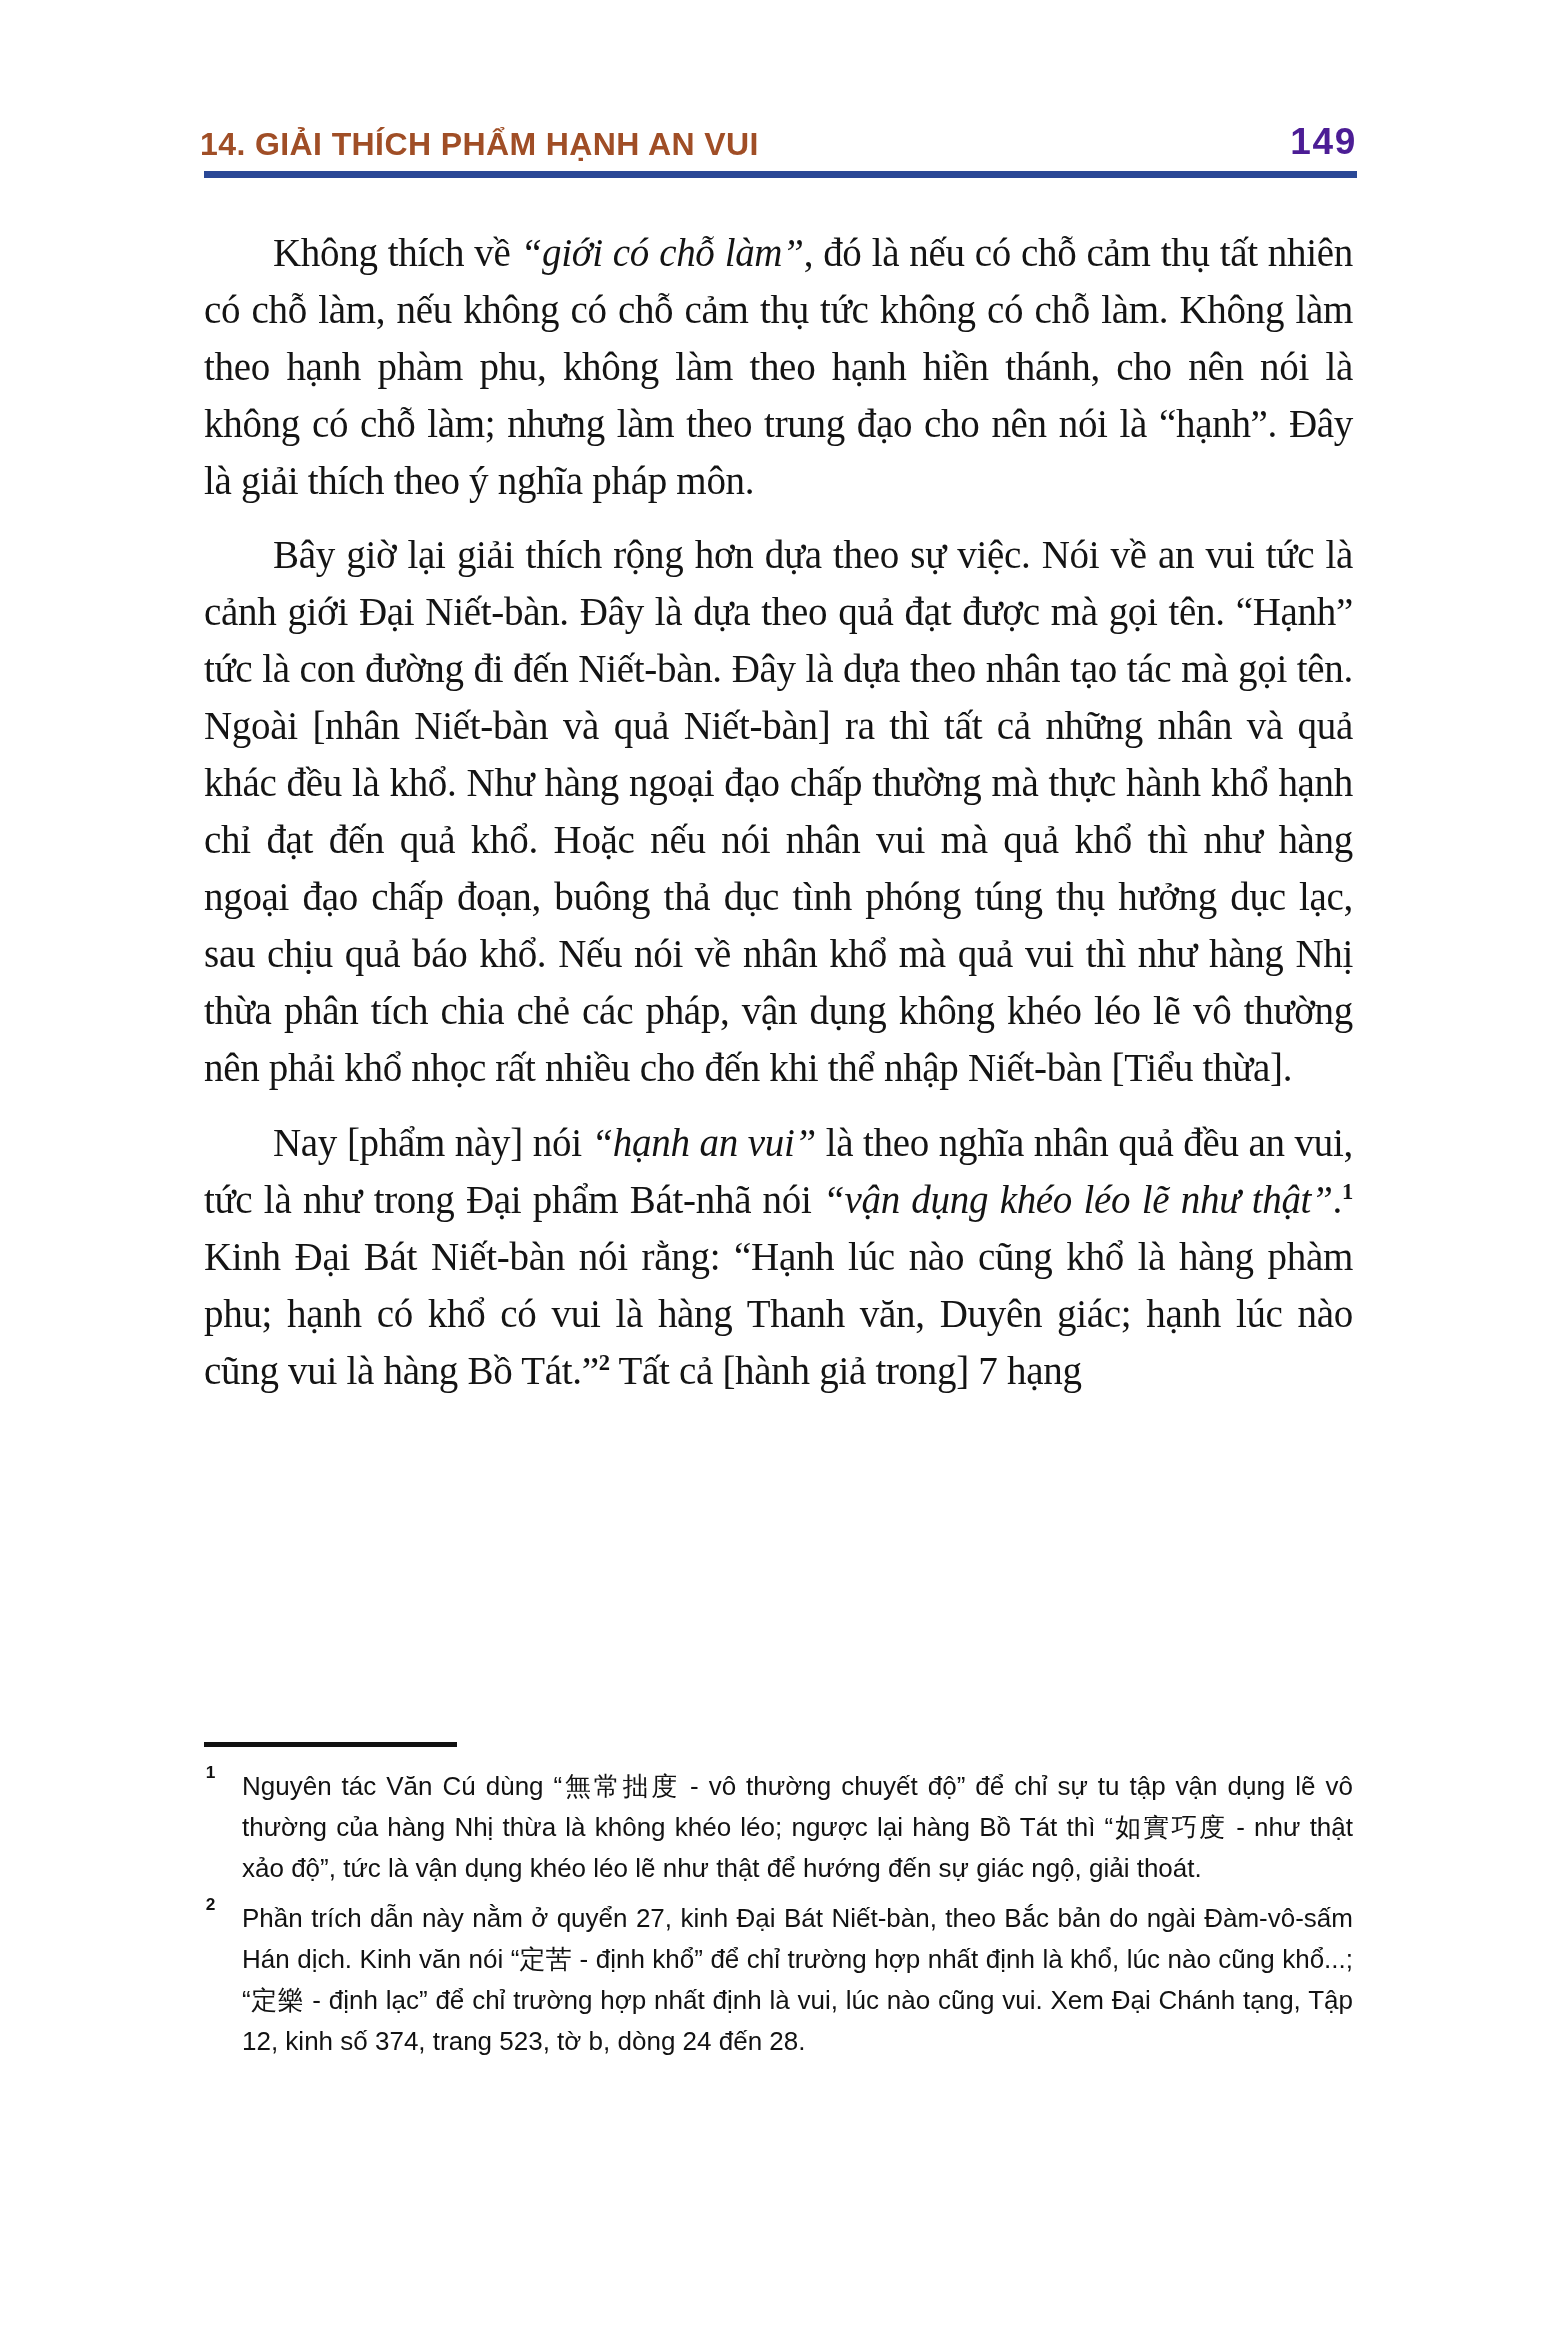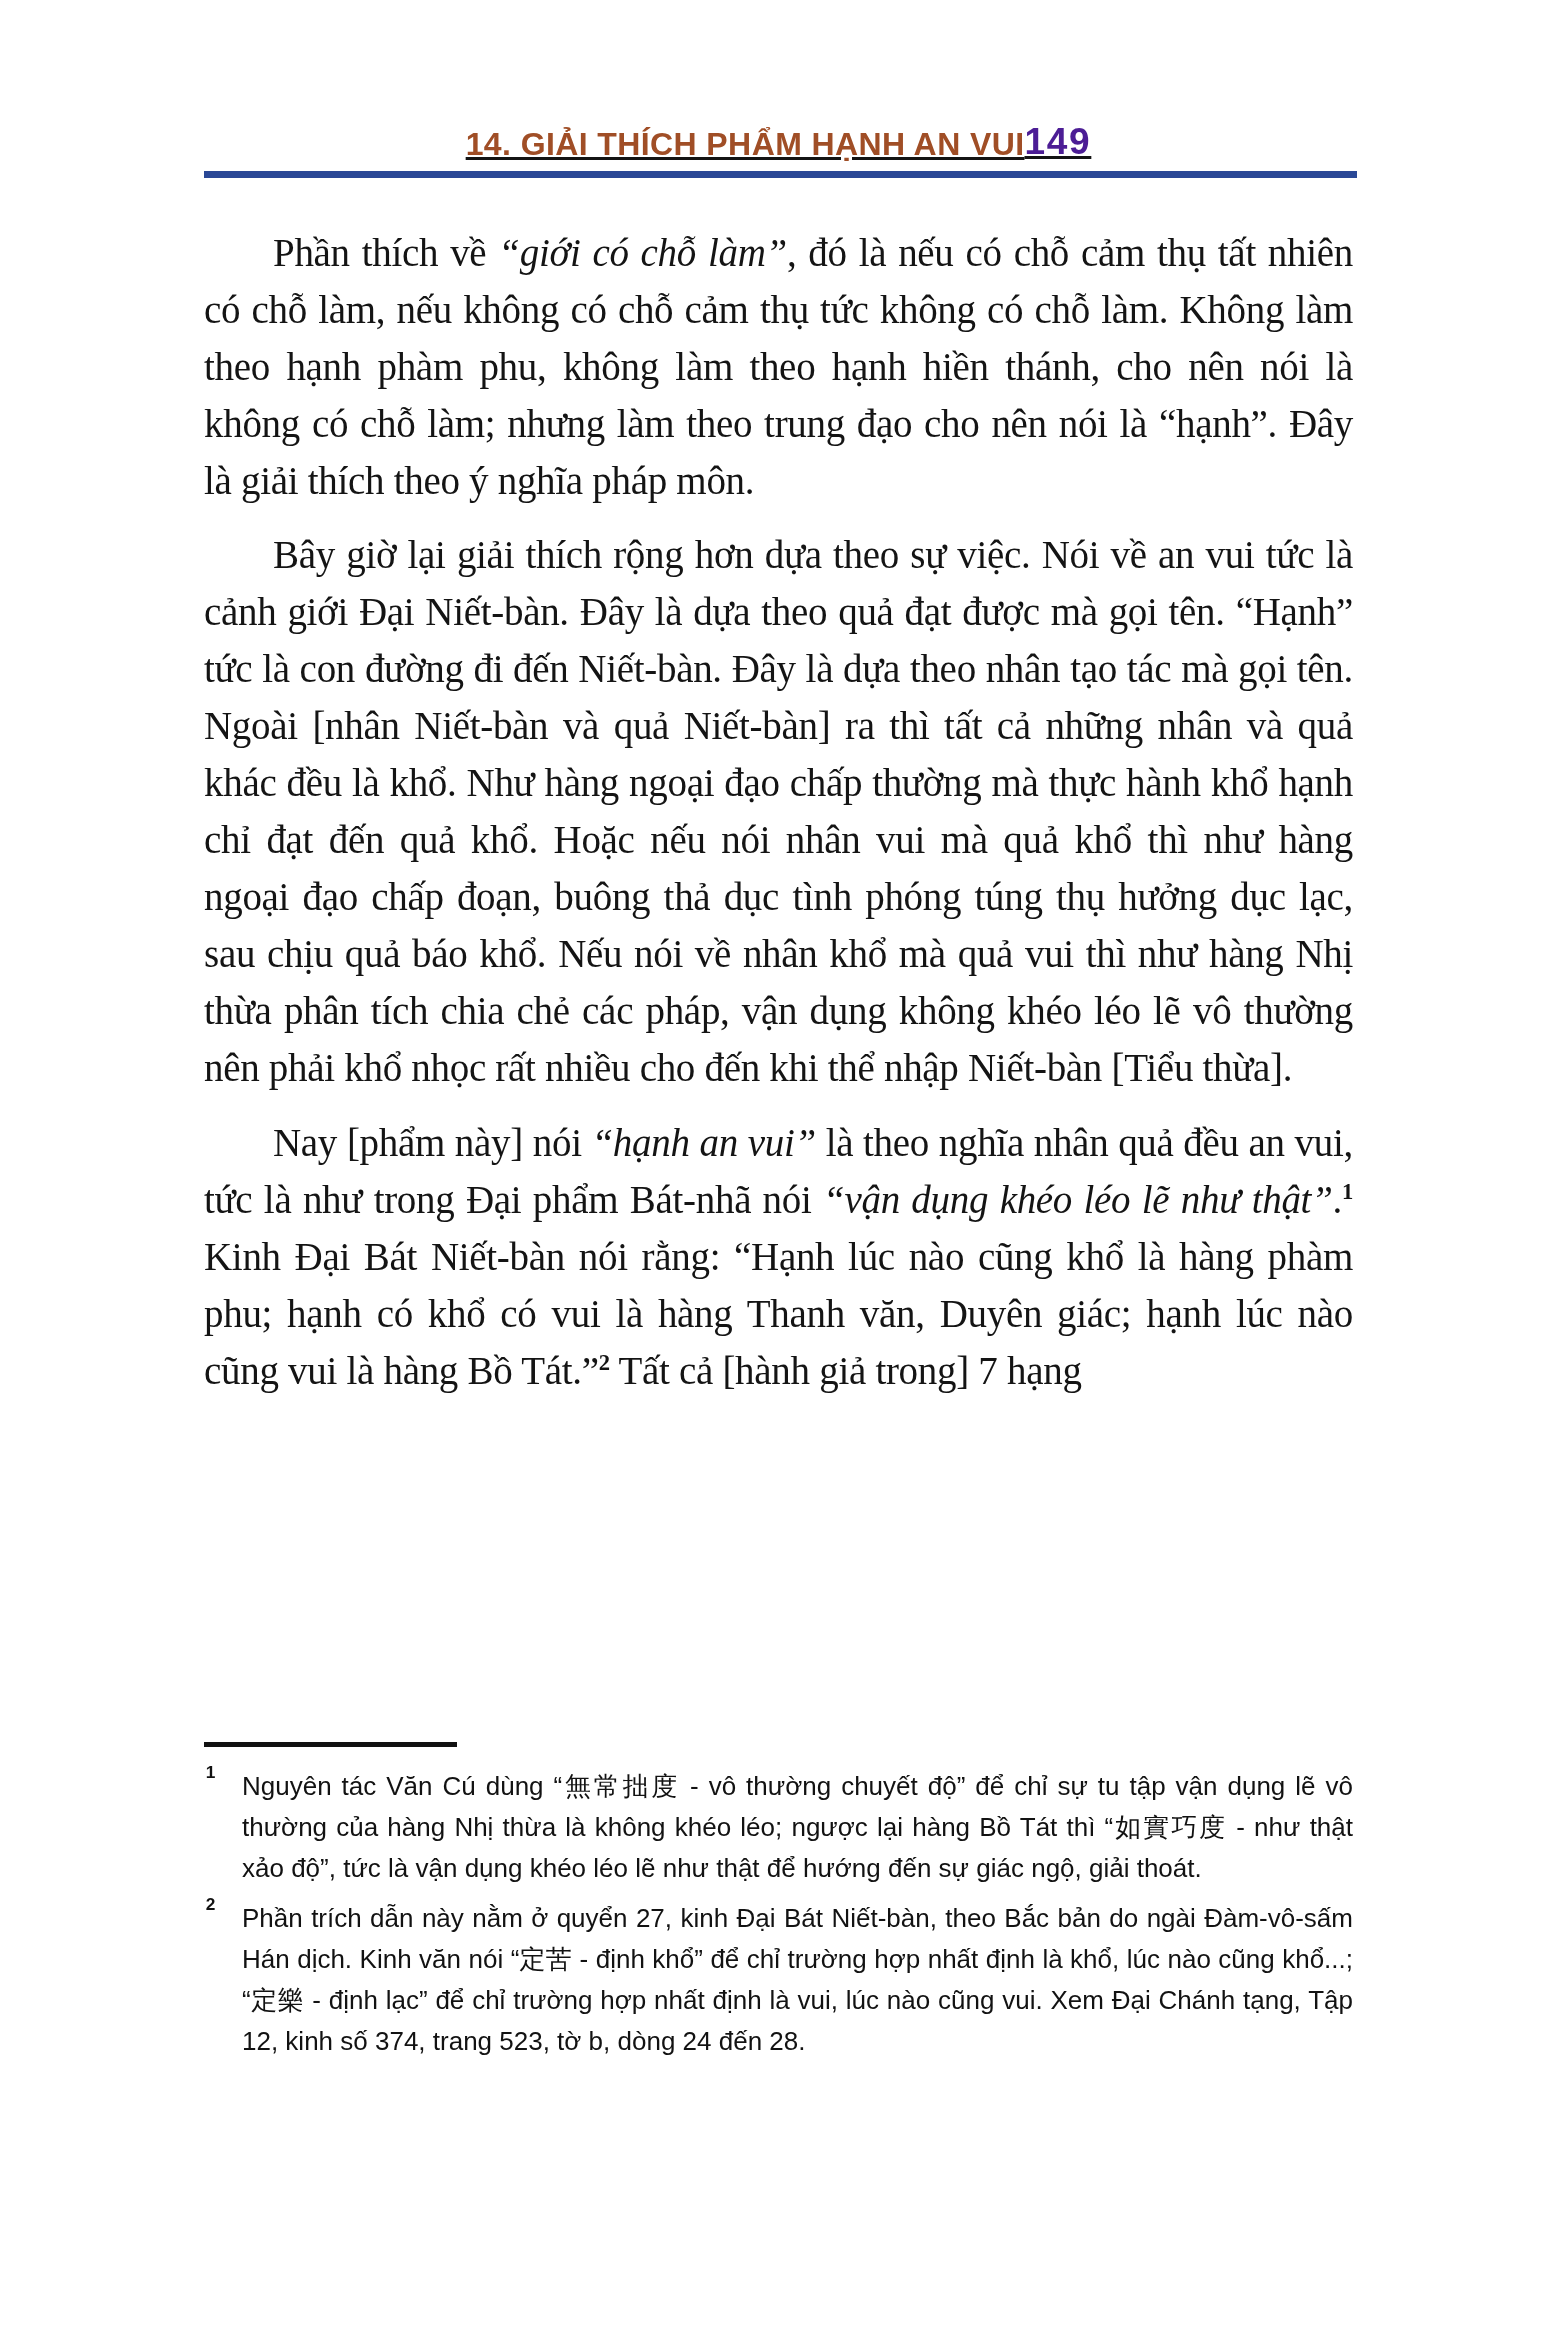--- a/index.html
+++ b/index.html
@@ -6,23 +6,22 @@
   .page {
     position:relative;
     width:1561px; height:2342px;
     background:#ffffff;
     font-family:"Liberation Serif", serif;
     color:#141414;
     overflow:hidden;
   }
   .header-row {
     position:absolute; left:200px; right:204px; top:121px;
-    display:flex; justify-content:center; align-items:flex-end;
+    display:flex; justify-content:space-between; align-items:flex-end;
     font-family:"Liberation Sans", sans-serif;
-    text-decoration:underline;
   }
   .chapter-title {
     color:#A04E26;
     font-size:32px; font-weight:bold;
     letter-spacing:0.4px;
     text-transform:uppercase;
   }
   .page-number {
     color:#4c1d95;
     font-size:37px; font-weight:bold;
@@ -74,21 +73,21 @@
 <div class="page">
 
   <div class="header-row">
     <span class="chapter-title">14. GIẢI THÍCH PHẨM HẠNH AN VUI</span>
     <span class="page-number">149</span>
   </div>
 
   <div class="header-rule"></div>
 
   <div class="body-text">
-    <p><span>Phần thích về </span><span class="it">“giới có chỗ làm”</span><span>, đó là nếu có chỗ cảm thụ tất nhiên có chỗ làm, nếu không có chỗ cảm thụ tức không có chỗ làm. Không làm theo hạnh phàm phu, không làm theo hạnh hiền thánh, cho nên nói là không có chỗ làm; nhưng làm theo trung đạo cho nên nói là “hạnh”. Đây là giải thích theo ý nghĩa pháp môn.</span></p>
+    <p><span>Không thích về </span><span class="it">“giới có chỗ làm”</span><span>, đó là nếu có chỗ cảm thụ tất nhiên có chỗ làm, nếu không có chỗ cảm thụ tức không có chỗ làm. Không làm theo hạnh phàm phu, không làm theo hạnh hiền thánh, cho nên nói là không có chỗ làm; nhưng làm theo trung đạo cho nên nói là “hạnh”. Đây là giải thích theo ý nghĩa pháp môn.</span></p>
     <p><span>Bây giờ lại giải thích rộng hơn dựa theo sự việc. Nói về an vui tức là cảnh giới Đại Niết-bàn. Đây là dựa theo quả đạt được mà gọi tên. “Hạnh” tức là con đường đi đến Niết-bàn. Đây là dựa theo nhân tạo tác mà gọi tên. Ngoài [nhân Niết-bàn và quả Niết-bàn] ra thì tất cả những nhân và quả khác đều là khổ. Như hàng ngoại đạo chấp thường mà thực hành khổ hạnh chỉ đạt đến quả khổ. Hoặc nếu nói nhân vui mà quả khổ thì như hàng ngoại đạo chấp đoạn, buông thả dục tình phóng túng thụ hưởng dục lạc, sau chịu quả báo khổ. Nếu nói về nhân khổ mà quả vui thì như hàng Nhị thừa phân tích chia chẻ các pháp, vận dụng không khéo léo lẽ vô thường nên phải khổ nhọc rất nhiều cho đến khi thể nhập Niết-bàn [Tiểu thừa].</span></p>
     <p><span>Nay [phẩm này] nói </span><span class="it">“hạnh an vui”</span><span> là theo nghĩa nhân quả đều an vui, tức là như trong Đại phẩm Bát-nhã nói </span><span class="it">“vận dụng khéo léo lẽ như thật”</span><span>.</span><sup>1</sup><span> Kinh Đại Bát Niết-bàn nói rằng: “Hạnh lúc nào cũng khổ là hàng phàm phu; hạnh có khổ có vui là hàng Thanh văn, Duyên giác; hạnh lúc nào cũng vui là hàng Bồ Tát.”</span><sup>2</sup><span> Tất cả [hành giả trong] 7 hạng</span></p>
   </div>
 
   <div class="fn-separator"></div>
 
   <div class="footnotes">
     <div class="footnote">
       <span class="fn-marker">1</span>
       <span>Nguyên tác Văn Cú dùng “無常拙度 - vô thường chuyết độ” để chỉ sự tu tập vận dụng lẽ vô thường của hàng Nhị thừa là không khéo léo; ngược lại hàng Bồ Tát thì “如實巧度 - như thật xảo độ”, tức là vận dụng khéo léo lẽ như thật để hướng đến sự giác ngộ, giải thoát.</span>

